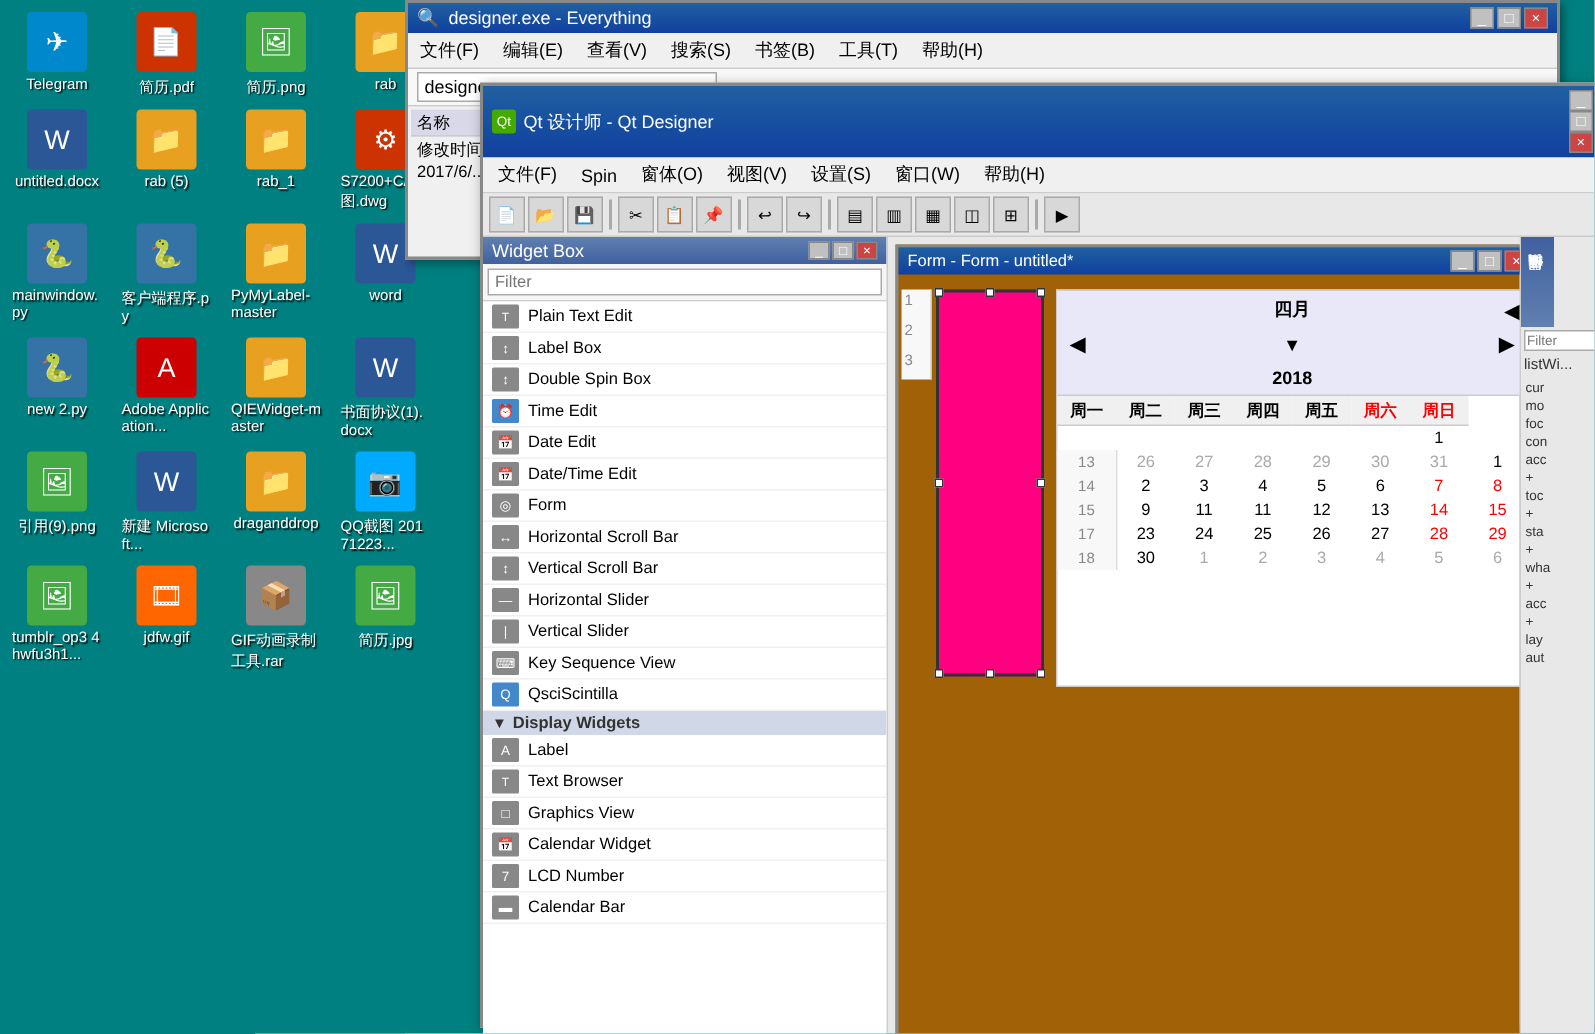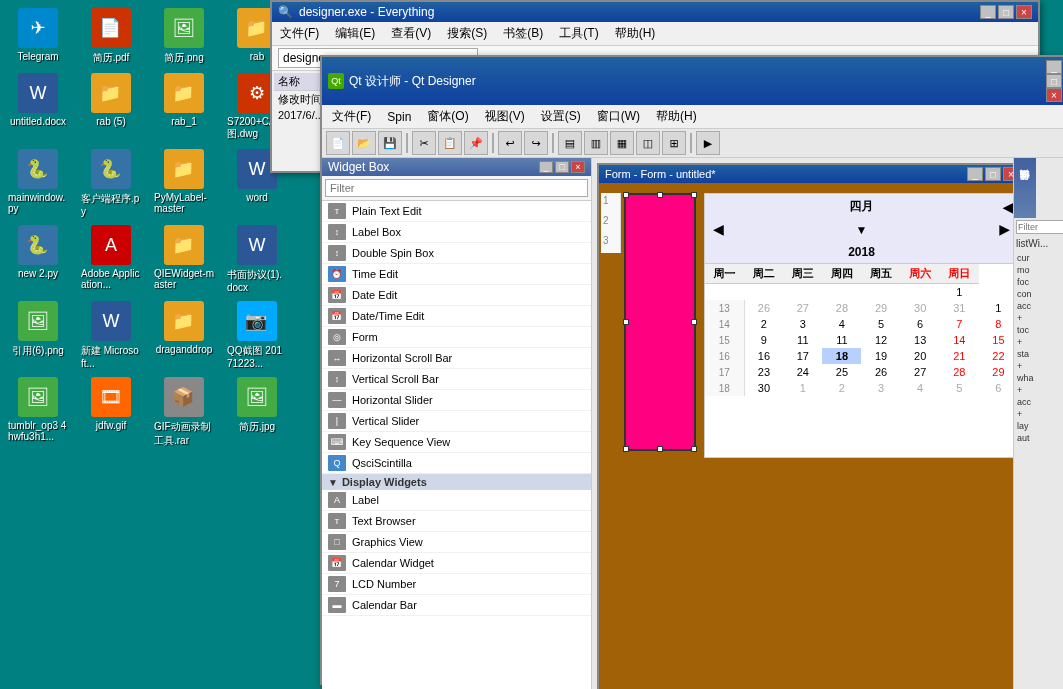--- a/index.html
+++ b/index.html
@@ -418,21 +418,21 @@
     <div class="desktop-icon">
       <div class="icon-img" style="background:#e8a020;">📁</div>
       <div class="icon-label">QIEWidget-master</div>
     </div>
     <div class="desktop-icon">
       <div class="icon-img" style="background:#2b5797;">W</div>
       <div class="icon-label">书面协议(1).docx</div>
     </div>
     <div class="desktop-icon">
       <div class="icon-img" style="background:#44aa44;">🖼</div>
-      <div class="icon-label">引用(6).png</div>
+      <div class="icon-label">引用(9).png</div>
     </div>
     <div class="desktop-icon">
       <div class="icon-img" style="background:#2b5797;">W</div>
       <div class="icon-label">新建 Microsoft...</div>
     </div>
     <div class="desktop-icon">
       <div class="icon-img" style="background:#e8a020;">📁</div>
       <div class="icon-label">draganddrop</div>
     </div>
     <div class="desktop-icon">
@@ -742,30 +742,20 @@
                     <td style="color:#888; background:#f8f8f8; font-size:10px; border-right:1px solid #ddd;">15</td>
                     <td>9</td>
                     <td>11</td>
                     <td>11</td>
                     <td>12</td>
                     <td>13</td>
                     <td style="color:red;">14</td>
                     <td style="color:red;">15</td>
                   </tr>
                   <tr>
-                    <td style="color:#888; background:#f8f8f8; font-size:10px; border-right:1px solid #ddd;">16</td>
-                    <td>16</td>
-                    <td>17</td>
-                    <td style="background:#b8d0ff; font-weight:bold;">18</td>
-                    <td>19</td>
-                    <td>20</td>
-                    <td style="color:red;">21</td>
-                    <td style="color:red;">22</td>
-                  </tr>
-                  <tr>
                     <td style="color:#888; background:#f8f8f8; font-size:10px; border-right:1px solid #ddd;">17</td>
                     <td>23</td>
                     <td>24</td>
                     <td>25</td>
                     <td>26</td>
                     <td>27</td>
                     <td style="color:red;">28</td>
                     <td style="color:red;">29</td>
                   </tr>
                   <tr>

